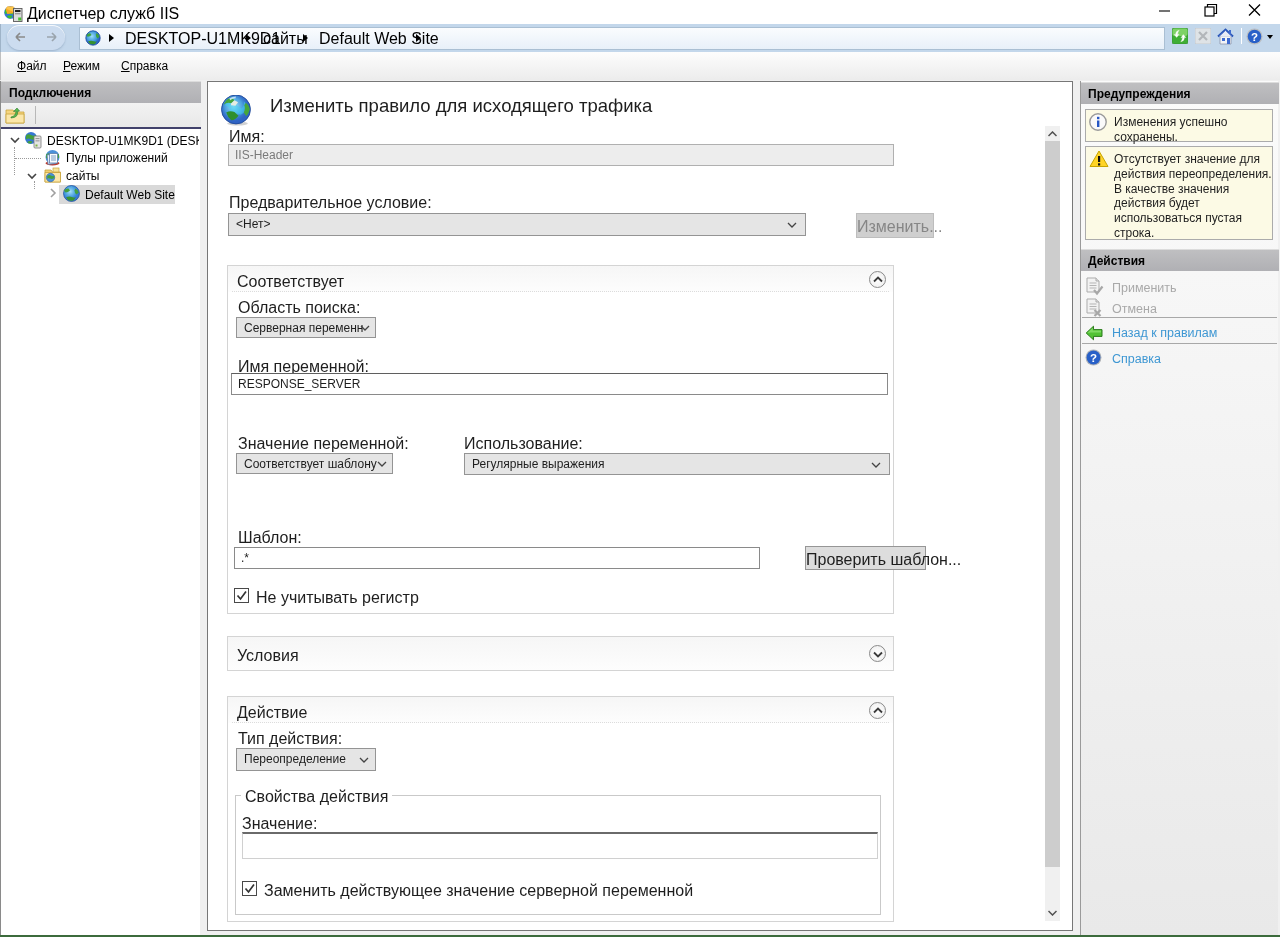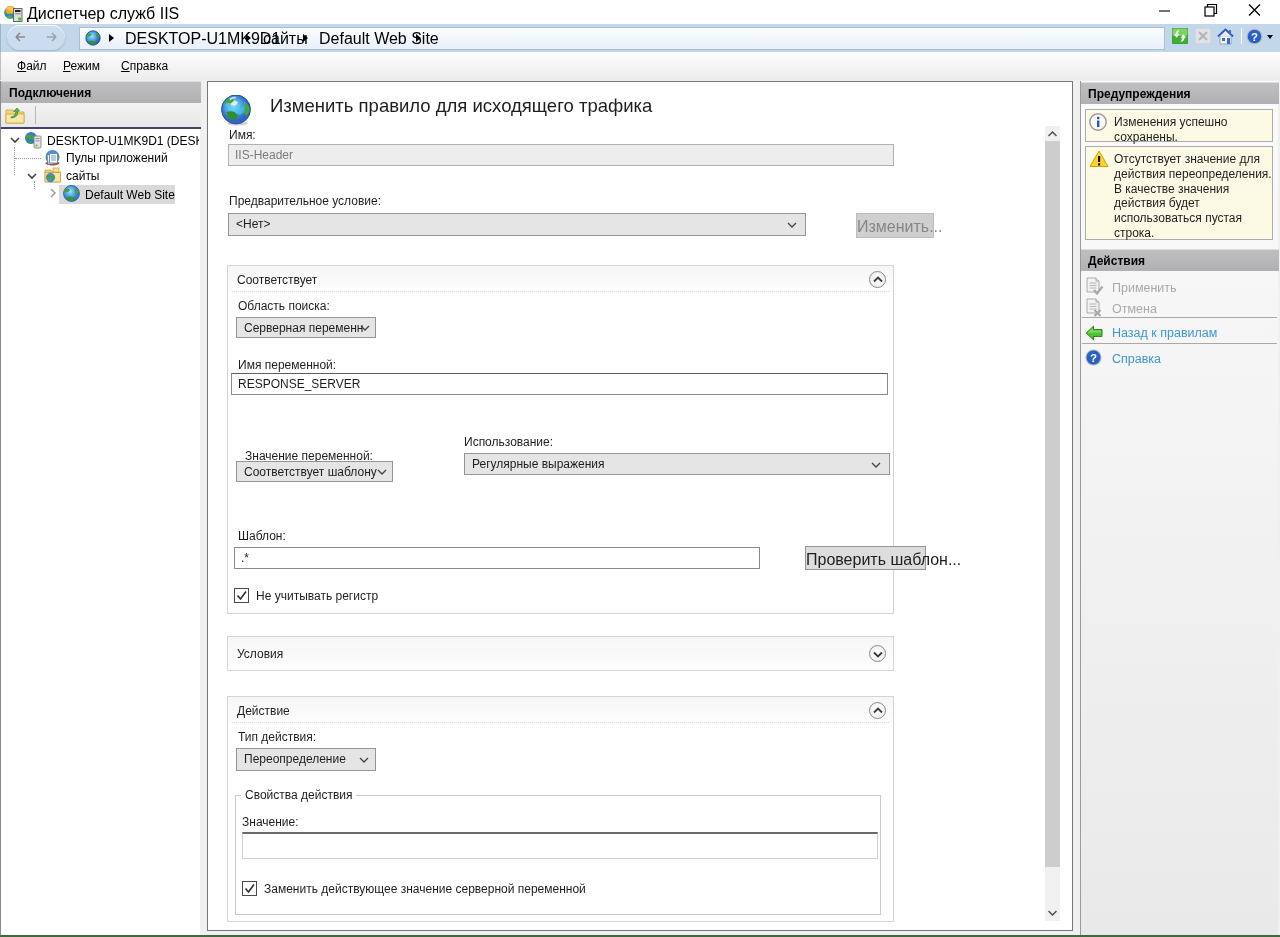--- a/index.html
+++ b/index.html
@@ -23,21 +23,21 @@
 #leftpanel { left:0; top:81px; width:200px; height:854px; background:#fff; border-left:1px solid #8a8a8a; }
 #lp-head { left:0; top:0; width:200px; height:22px; background:linear-gradient(#bfbfc1,#b0b0b4); border-top:1px solid #dcdcdc; }
 #lp-head b { position:absolute; left:8px; top:4px; font-size:12px; color:#000; }
 #lp-tool { left:0; top:22px; width:200px; height:24px; background:linear-gradient(#f2f2f2,#e8e8e8); }
 #lp-sep { left:34px; top:25px; width:1px; height:18px; background:#b8b8b8; }
 #lp-line { left:0; top:46px; width:200px; height:2px; background:#41416b; }
 .treerow { height:18px; font-size:12px; color:#000; white-space:nowrap; overflow:hidden; }
 #tr4sel { left:58px; top:104px; width:116px; height:19px; background:#d9d9d9; }
 
 #mainpanel { left:207px; top:81px; width:866px; height:850px; background:#fff; border:1px solid #777; }
-.lbl { font-size:12px; color:#1e1e1e; white-space:nowrap; }
+.lbl { font-size:16px; color:#1e1e1e; white-space:nowrap; }
 .inp { position:absolute; background:#fff; border:1px solid #8a8a8a; font-size:12px; color:#1e1e1e; padding:3px 0 0 6px; }
 .sel { position:absolute; background:#e5e5e5; border:1px solid #949494; font-size:12px; color:#1e1e1e; padding:3px 0 0 7px; overflow:hidden; white-space:nowrap; }
 .selch { position:absolute; }
 .box { position:absolute; border:1px solid #d4d4d4; background:#fff; }
 .boxhead { position:absolute; left:0; top:0; right:0; height:26px; background:linear-gradient(#f6f6f6,#fdfdfd); }
 .circbtn { position:absolute; width:17px; height:17px; border:1px solid #8a8a8a; border-radius:50%; background:radial-gradient(#fff,#ececec); }
 .cb { position:absolute; width:15px; height:15px; border:1px solid #494949; background:#fff; }
 #scrollbar { left:837px; top:44px; width:15px; height:795px; background:#f0f0f0; }
 #sb-thumb { left:0px; top:15px; width:15px; height:726px; background:#cdcdcd; }
 .btn { position:absolute; font-size:16px; text-align:center; white-space:nowrap;margin-left:42px; }
@@ -251,23 +251,23 @@
         </svg>
     </div>
     <div class="abs lbl" style="left:10px;top:33px;">Область поиска:</div>
     <div class="sel" style="left:8px;top:51px;width:140px;height:21px;">Серверная переменн
       <svg class="selch" style="right:5px;top:7px" width="10" height="7" viewBox="0 0 10 7">
           <path d="M1 1 l4 4 l4 -4" stroke="#444" stroke-width="1.3" fill="none"></path>
         </svg>
     </div>
     <div class="abs lbl" style="left:10px;top:92px;">Имя переменной:</div>
     <div class="inp" style="left:3px;top:107px;width:657px;height:22px;border-color:#5f5f5f #8a8a8a #8a8a8a;">RESPONSE_SERVER</div>
-    <div class="abs lbl" style="left:17px;top:169px;margin-top:14px;">Значение переменной:</div>
+    <div class="abs lbl" style="left:10px;top:169px;">Значение переменной:</div>
     <div class="abs lbl" style="left:236px;top:169px;">Использование:</div>
-    <div class="sel" style="left:8px;top:187px;width:157px;height:21px;margin-top:8px;">Соответствует шаблону
+    <div class="sel" style="left:8px;top:187px;width:157px;height:21px;">Соответствует шаблону
       <svg class="selch" style="right:5px;top:7px" width="10" height="7" viewBox="0 0 10 7">
           <path d="M1 1 l4 4 l4 -4" stroke="#444" stroke-width="1.3" fill="none"></path>
         </svg>
     </div>
     <div class="sel" style="left:236px;top:187px;width:426px;height:22px;">Регулярные выражения
       <svg class="selch" style="right:8px;top:8px" width="10" height="7" viewBox="0 0 10 7">
           <path d="M1 1 l4 4 l4 -4" stroke="#444" stroke-width="1.3" fill="none"></path>
         </svg>
     </div>
     <div class="abs lbl" style="left:10px;top:263px;">Шаблон:</div>

